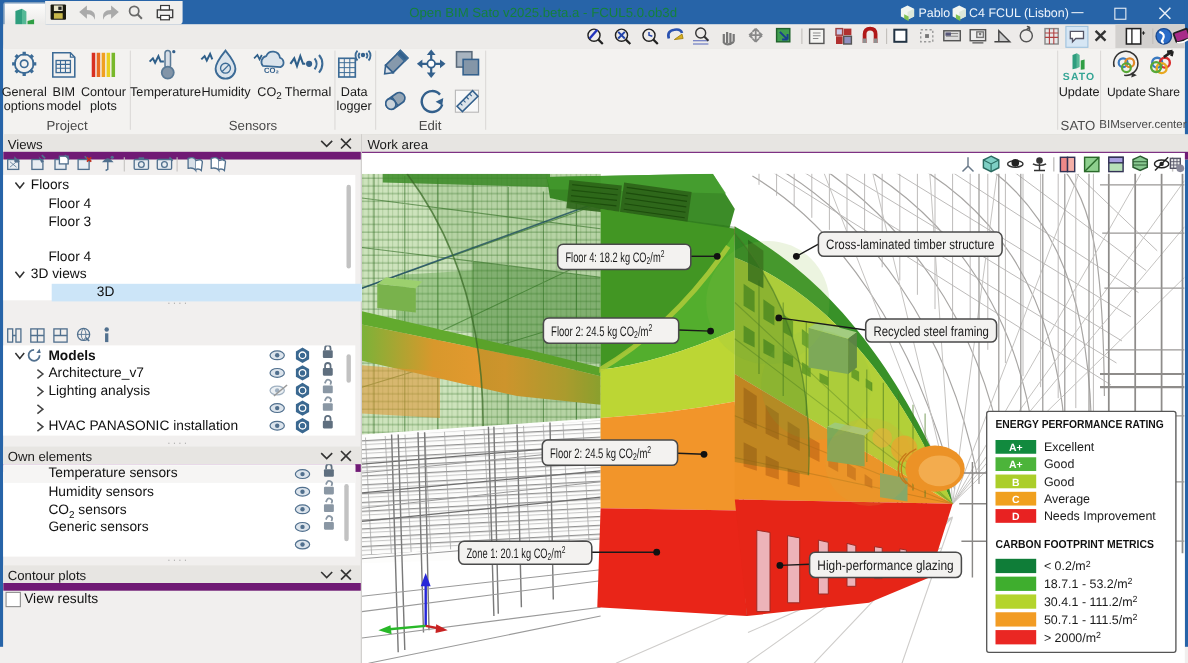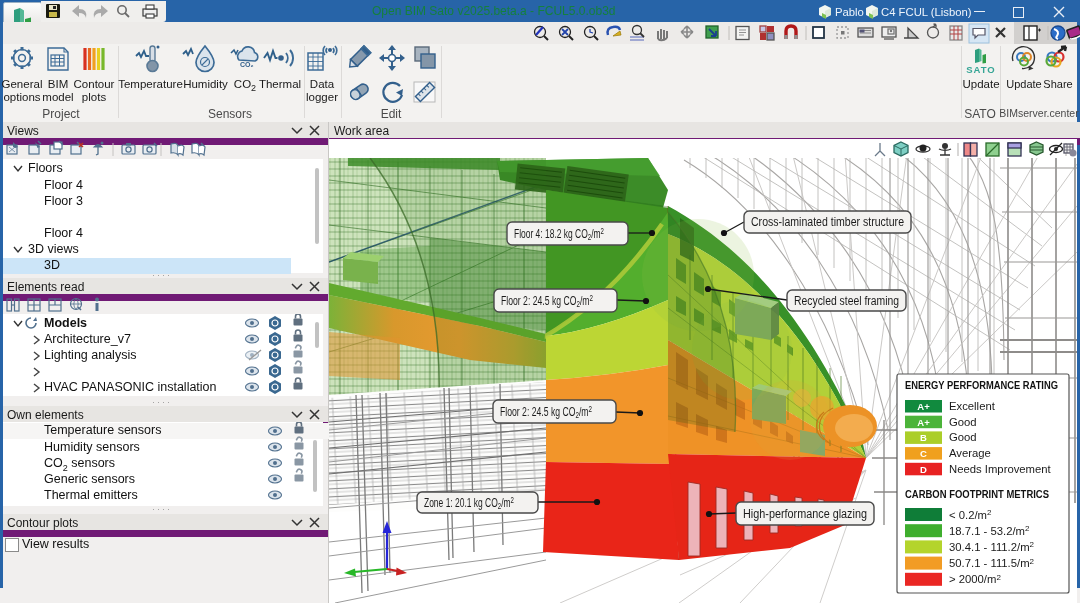--- a/index.html
+++ b/index.html
@@ -1,20 +1,20 @@
 <!DOCTYPE html>
 <html><head>
 <meta charset="utf-8">
 <style>
 html,body{margin:0;padding:0;}
 body{width:1080px;height:603px;overflow:hidden;font-family:"Liberation Sans",sans-serif;background:#f1efee;}
 .abs{position:absolute;}
 #app{position:relative;width:1080px;height:603px;background:#f1efee;}
 .hdr{background:#e7e5e2;border-bottom:7px solid #701a75;font-size:12px;color:#1a1a1a;}
-.trow{position:absolute;left:3px;width:320px;height:16px;font-size:12.5px;color:#111;padding-left:26px;}
+.trow{position:absolute;left:3px;width:320px;height:16px;font-size:12.5px;color:#111;}
 .gsep{position:absolute;top:46px;width:1px;height:72px;background:#dcdad8;}
 .glbl{position:absolute;top:107px;font-size:12px;color:#4a4a4a;text-align:center;}
 .blbl{position:absolute;font-size:11.5px;color:#1a1a1a;text-align:center;line-height:13px;}
 svg{display:block;}
 </style>
 </head>
 <body>
 <div id="app">
 
   <div class="abs" style="left:0;top:0;width:1080px;height:24px;background:#2764a8;"></div>
@@ -359,35 +359,26 @@
     </div>
   <div class="trow" style="top:225.5px;">
       <span style="position:absolute;left:41px;">Floor 4</span>
     </div>
   <div class="trow" style="top:242px;">
       <svg style="position:absolute;left:10px;top:4px" width="10" height="8" viewBox="0 0 10 8">
         <path d="M1 1 L5 6 L9 1" stroke="#333" stroke-width="1.4" fill="none"></path>
       </svg>
       <span style="position:absolute;left:25px;">3D views</span>
     </div>
-  <div class="trow" style="top:257.5px;background:#cce5f8;width:262px;">
+  <div class="trow" style="top:257.5px;background:#cce5f8;width:339px;margin-left:44px;">
       <span style="position:absolute;left:41px;">3D</span>
     </div>
   <div class="abs" style="left:315px;top:168px;width:4px;height:76px;background:#c2c2c2;border-radius:2px;"></div>
   <div class="abs" style="left:152px;top:274px;width:20px;height:3px;color:#999;font-size:9px;letter-spacing:2px;line-height:3px;">····</div>
 
-  <div class="abs hdr" style="left:3px;top:278px;width:325px;height:16px;">
-      <span style="position:absolute;left:4px;top:2px;">Elements read</span>
-     <svg class="abs" style="left:288px;top:4px" width="12" height="9" viewBox="0 0 12 9">
-        <path d="M1 2 L6 7 L11 2" stroke="#333" stroke-width="1.5" fill="none"></path>
-      </svg>
-     <svg class="abs" style="left:306px;top:3px" width="11" height="11" viewBox="0 0 11 11">
-        <path d="M1 1 L10 10 M10 1 L1 10" stroke="#333" stroke-width="1.5"></path>
-      </svg>
-  </div>
   <svg id="elemtoolbar" class="abs" style="left:3px;top:295px;" width="120" height="19" viewBox="0 0 120 19">
     <g fill="none" stroke="#51708e" stroke-width="1.2">
       <g>
           <rect x="4" y="4" width="4.5" height="12"></rect>
           <rect x="11.5" y="4" width="4.5" height="12"></rect>
           <path d="M8.5 10 h3"></path>
         </g>
       <g transform="translate(21 0)">
           <rect x="4" y="4" width="12" height="12"></rect>
           <path d="M4 10 h12 M10 4 v12"></path>
@@ -483,23 +474,20 @@
       <span style="position:absolute;left:41px;">Temperature sensors</span>
     </div>
   <div class="trow" style="top:439.5px;">
       <span style="position:absolute;left:41px;">Humidity sensors</span>
     </div>
   <div class="trow" style="top:455.5px;">
       <span style="position:absolute;left:41px;">CO<sub style="font-size:9px;">2</sub> sensors</span>
     </div>
   <div class="trow" style="top:471.5px;">
       <span style="position:absolute;left:41px;">Generic sensors</span>
-    </div>
-  <div class="trow" style="top:487.5px;">
-      <span style="position:absolute;left:41px;">Thermal emitters</span>
     </div>
   <svg id="ownicons" class="abs" style="left:3px;top:422px;" width="322" height="84" viewBox="0 0 322 84">
     <use href="#eye" x="272" y="9"></use>
       <use href="#lockc" x="296" y="6"></use>
     <use href="#eye" x="272" y="25"></use>
       <use href="#locko" x="296" y="22"></use>
     <use href="#eye" x="272" y="41"></use>
       <use href="#locko" x="296" y="38"></use>
     <use href="#eye" x="272" y="57"></use>
       <use href="#locko" x="296" y="54"></use>

